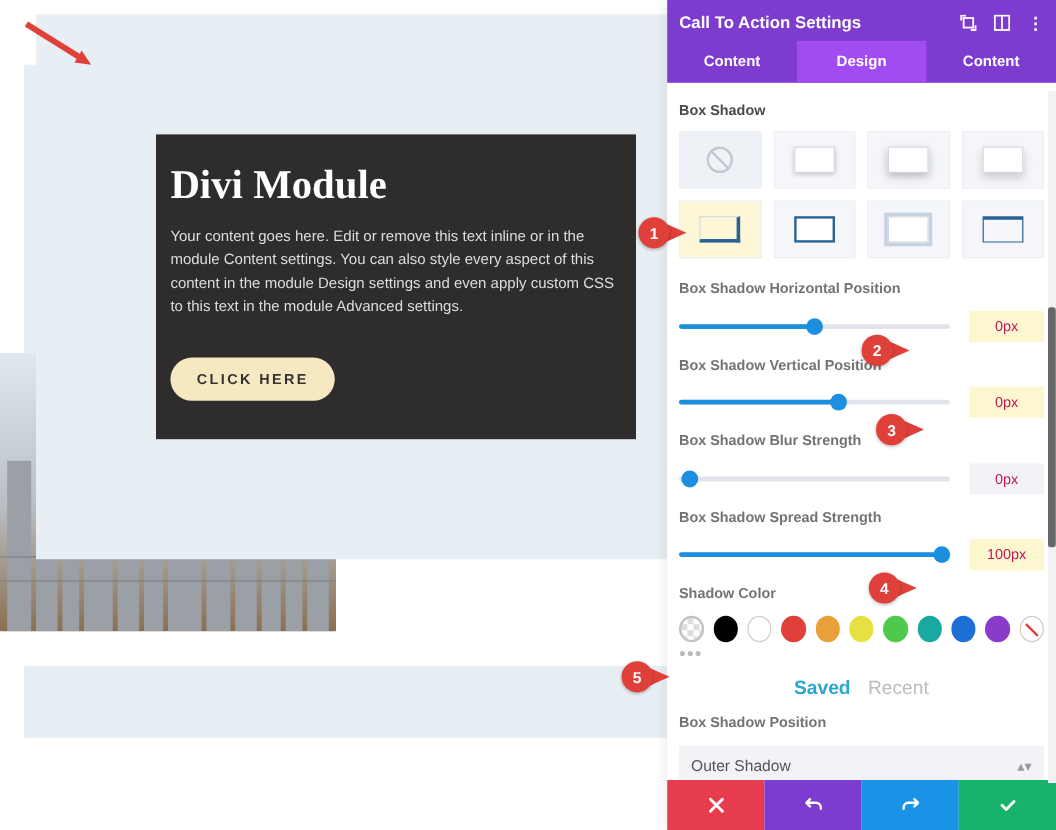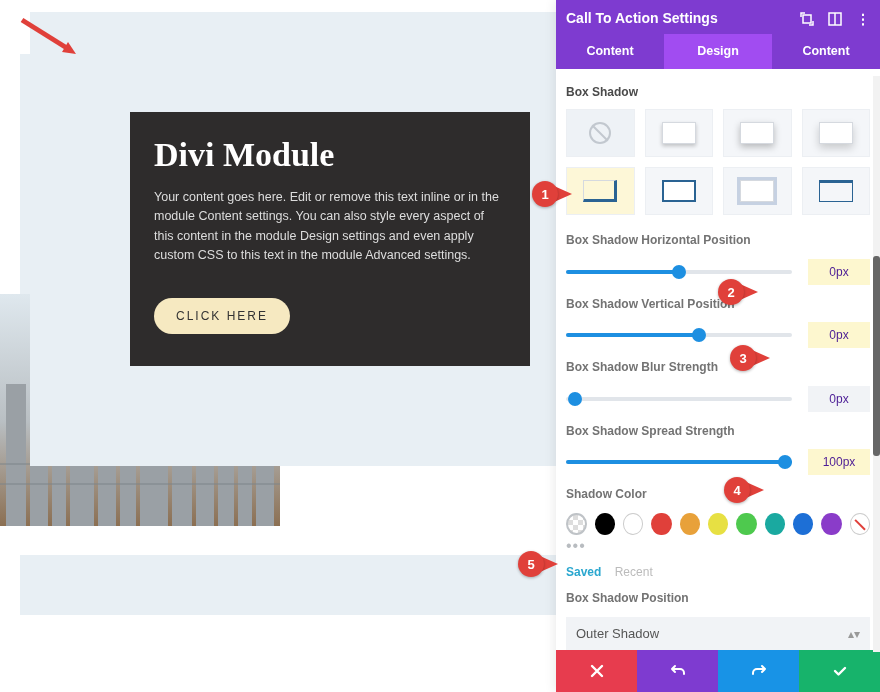--- a/index.html
+++ b/index.html
@@ -6,24 +6,24 @@
   body { font-family: -apple-system, Helvetica, Arial, sans-serif; background: #fff; width: 880px; height: 692px; overflow: hidden; position: relative; }
 
   
   .canvas { position: absolute; left: 0; top: 0; width: 556px; height: 692px; }
   .bg-block-1 { position: absolute; left: 20px; top: 54px; width: 360px; height: 310px; background: #e8eff4; }
   .bg-block-2 { position: absolute; left: 354px; top: 360px; width: 58px; height: 96px; background: #e8eff4; }
   .bg-block-3 { position: absolute; left: 20px; top: 555px; width: 536px; height: 60px; background: #e8eff4; }
   .city { position: absolute; left: 0; top: 294px; width: 280px; height: 232px; background: linear-gradient(180deg, #e1e9ee 0%, #b2b8bc 55%, #8b6f52 100%); }
   .city svg { width: 100%; height: 100%; display: block; }
 
-  .module { position: absolute; left: 130px; top: 112px; width: 400px; height: 254px; background: #2e2c2c; color: #fff; padding: 24px 24px 28px; box-shadow: 0 0 0 100px #e8eff4; }
+  .module { position: absolute; left: 130px; top: 112px; width: 400px; height: 254px; background: #2e2c2c; color: #fff; padding: 24px 12px 28px; box-shadow: 0 0 0 100px #e8eff4; }
   .mod-title { font-family: Georgia, 'Times New Roman', serif; font-size: 34px; font-weight: 600; margin-bottom: 14px; }
   .mod-body  { font-size: 12.5px; line-height: 1.55; color: #ddd; margin-bottom: 32px; }
-  .mod-btn   { display: inline-block; background: #f6e9c1; color: #333; padding: 11px 22px; border-radius: 26px; font-size: 12px; font-weight: 400; letter-spacing: 2px; }
+  .mod-btn   { display: inline-block; background: #f6e9c1; color: #333; padding: 11px 22px; border-radius: 26px; font-size: 12px; font-weight: 700; letter-spacing: 2px; }
 
   .arrow-free { position: absolute; left: 18px; top: 16px; width: 60px; height: 40px; }
 
   
   .panel { position: absolute; left: 556px; top: 0; width: 324px; height: 692px; background: #fff; box-shadow: -2px 0 10px rgba(0,0,0,.08); display: flex; flex-direction: column; }
 
   .pnl-header { background: #7e3bd0; color: #fff; }
   .pnl-title-row { display: flex; align-items: flex-end; justify-content: space-between; padding: 10px 10px 8px; }
   .pnl-title { font-weight: 700; font-size: 14px; }
   .hdr-icons { display: flex; gap: 14px; }
@@ -51,33 +51,33 @@
   .preset.s6 .preset-inner { box-shadow:0 0 0 3px rgba(60,100,160,.25); }
   .preset.s7 .preset-inner { border:1px solid #2a6393; border-top:3px solid #2a6393; background:transparent; }
 
   
   .ctl-row  { margin-top: 12px; }
   .ctl-lbl  { font-weight:600; font-size:12px; color:#737373; margin-bottom:10px; line-height:1.3; }
   .ctl-flex { display:flex; align-items:center; gap:16px; }
   .slider { flex:1; height:4px; background:#e1e5ea; border-radius:3px; position:relative; }
   .slider .fill { position:absolute; left:0; top:0; bottom:0; background:#1d8fe1; border-radius:3px; }
   .slider .thumb { position:absolute; top:50%; width:14px; height:14px; background:#1d8fe1; border-radius:50%; transform:translate(-50%,-50%); }
-  .valbox { width:62px; height:26px; background:#f1f3f6; display:flex; align-items:center; justify-content:center; font-size:12px; color:#4c1d95; position:relative; }
+  .valbox { width:62px; height:26px; background:#f1f3f6; display:flex; align-items:center; justify-content:center; font-size:12px; color:#be185d; position:relative; }
   .valbox.hl { background:#fdf7cf; }
 
   
   .swatches { display:flex; gap:8px; align-items:center; margin-top:8px; }
   .sw { width:22px; height:22px; border-radius:50%; cursor:pointer; }
   .sw.trans { background: repeating-conic-gradient(#ddd 0 25%, #fff 0 50%) 0 0/10px 10px; border:2px solid #bfc3c7; position:relative; }
   .sw.trans::after{content:"";position:absolute;inset:4px;border-radius:50%;}
   .sw.white { background:#fff; border:1px solid #ccc; }
   .sw.strike { background:#fff; border:1px solid #ccc; position:relative; }
   .sw.strike::after{content:"";position:absolute;left:2px;right:2px;top:50%;height:2px;background:#e0403a;transform:rotate(45deg);}
   .sw-ellipsis{ font-size:16px; color:#b8bcc0; letter-spacing:1px; margin-top:2px; }
-  .saved-recent { text-align:left; font-size:12px; margin-top:10px; }
+  .saved-recent { text-align:center; font-size:16px; margin-top:10px; }
   .saved-recent .saved{ color:#2aa7cf; font-weight:600; margin-right:10px; }
   .saved-recent .recent{ color:#bbb; }
 
   .select { margin-top:8px; height:34px; background:#f1f3f6; display:flex; align-items:center; justify-content:space-between; padding:0 10px; color:#555; font-size:13px;text-align:center; }
   .select .caret { font-size:12px; color:#999; }
 
   .vscroll { position:absolute; right:0; top:76px; bottom:40px; width:7px; background:#f2f2f2; }
   .vscroll .vthumb{ position:absolute; left:0; right:0; top:180px; height:200px; background:#666; border-radius:3px; }
 
   

